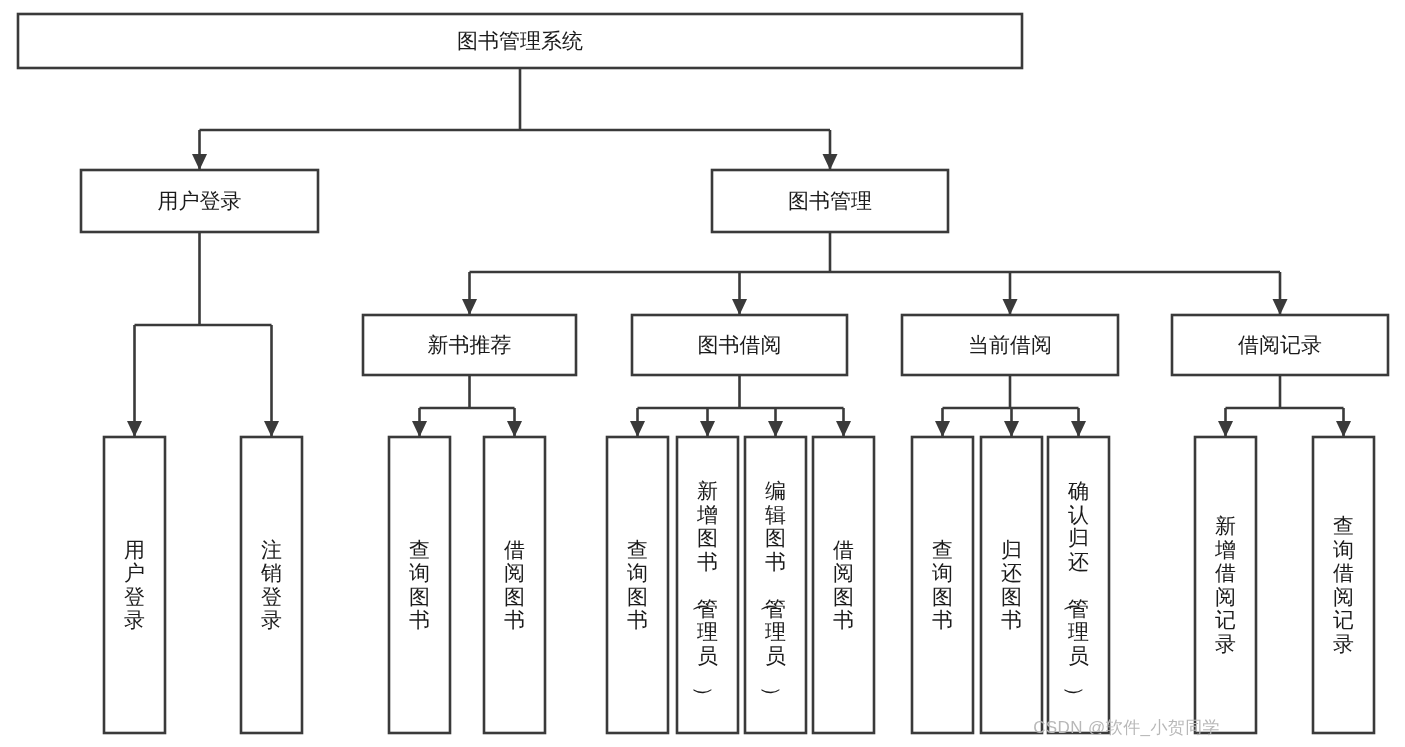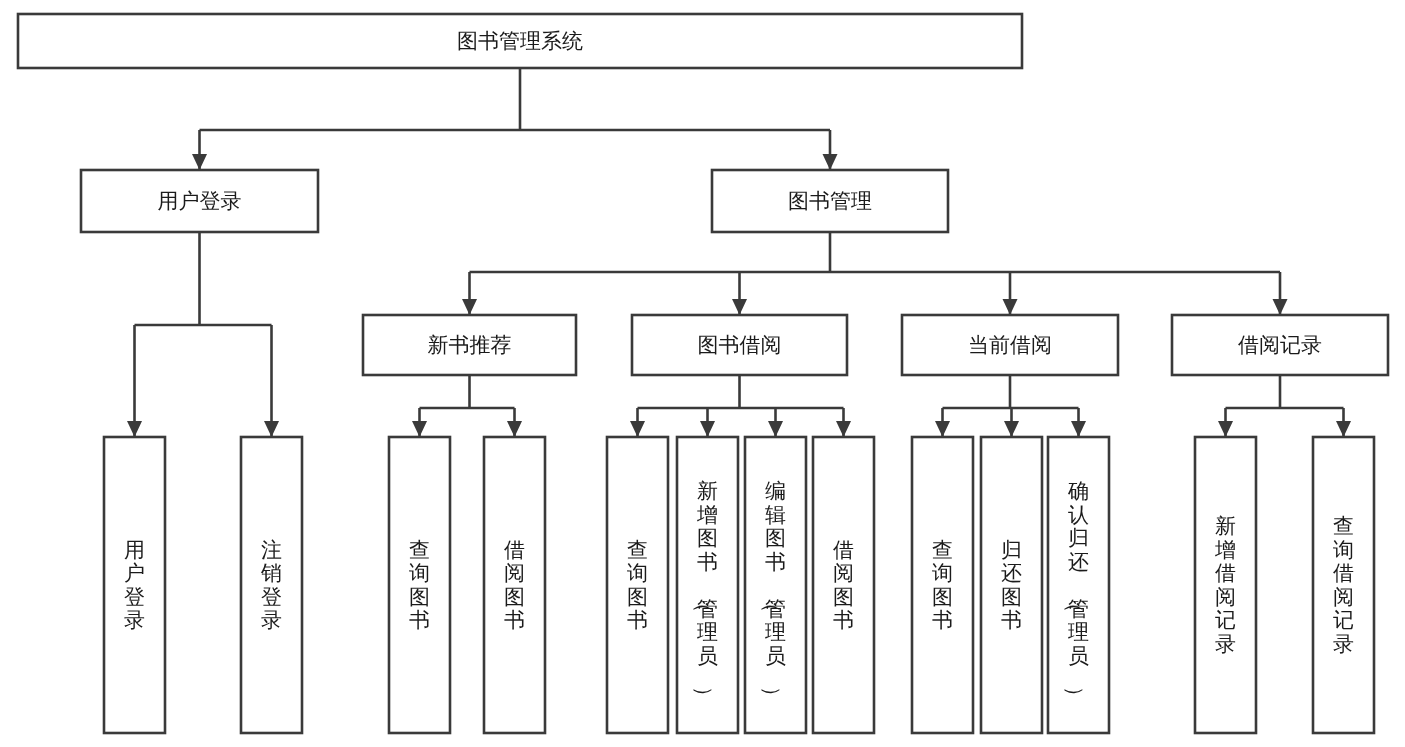--- a/index.html
+++ b/index.html
@@ -202,13 +202,14 @@
         <g>
           <rect x="1195" y="437" width="61" height="296" class="node-box"></rect>
           <text x="1225.5" y="533.3" class="node-label-v"><tspan x="1225.5" dy="0">新</tspan><tspan x="1225.5" dy="23.5">增</tspan><tspan x="1225.5" dy="23.5">借</tspan><tspan x="1225.5" dy="23.5">阅</tspan><tspan x="1225.5" dy="23.5">记</tspan><tspan x="1225.5" dy="23.5">录</tspan></text>
         </g>
         <g>
           <rect x="1313" y="437" width="61" height="296" class="node-box"></rect>
           <text x="1343.5" y="533.3" class="node-label-v"><tspan x="1343.5" dy="0">查</tspan><tspan x="1343.5" dy="23.5">询</tspan><tspan x="1343.5" dy="23.5">借</tspan><tspan x="1343.5" dy="23.5">阅</tspan><tspan x="1343.5" dy="23.5">记</tspan><tspan x="1343.5" dy="23.5">录</tspan></text>
         </g>
       </g>
   </svg>
+  <div class="watermark">CSDN @软件_小贺同学</div>
 </div>
 
 </body></html>

